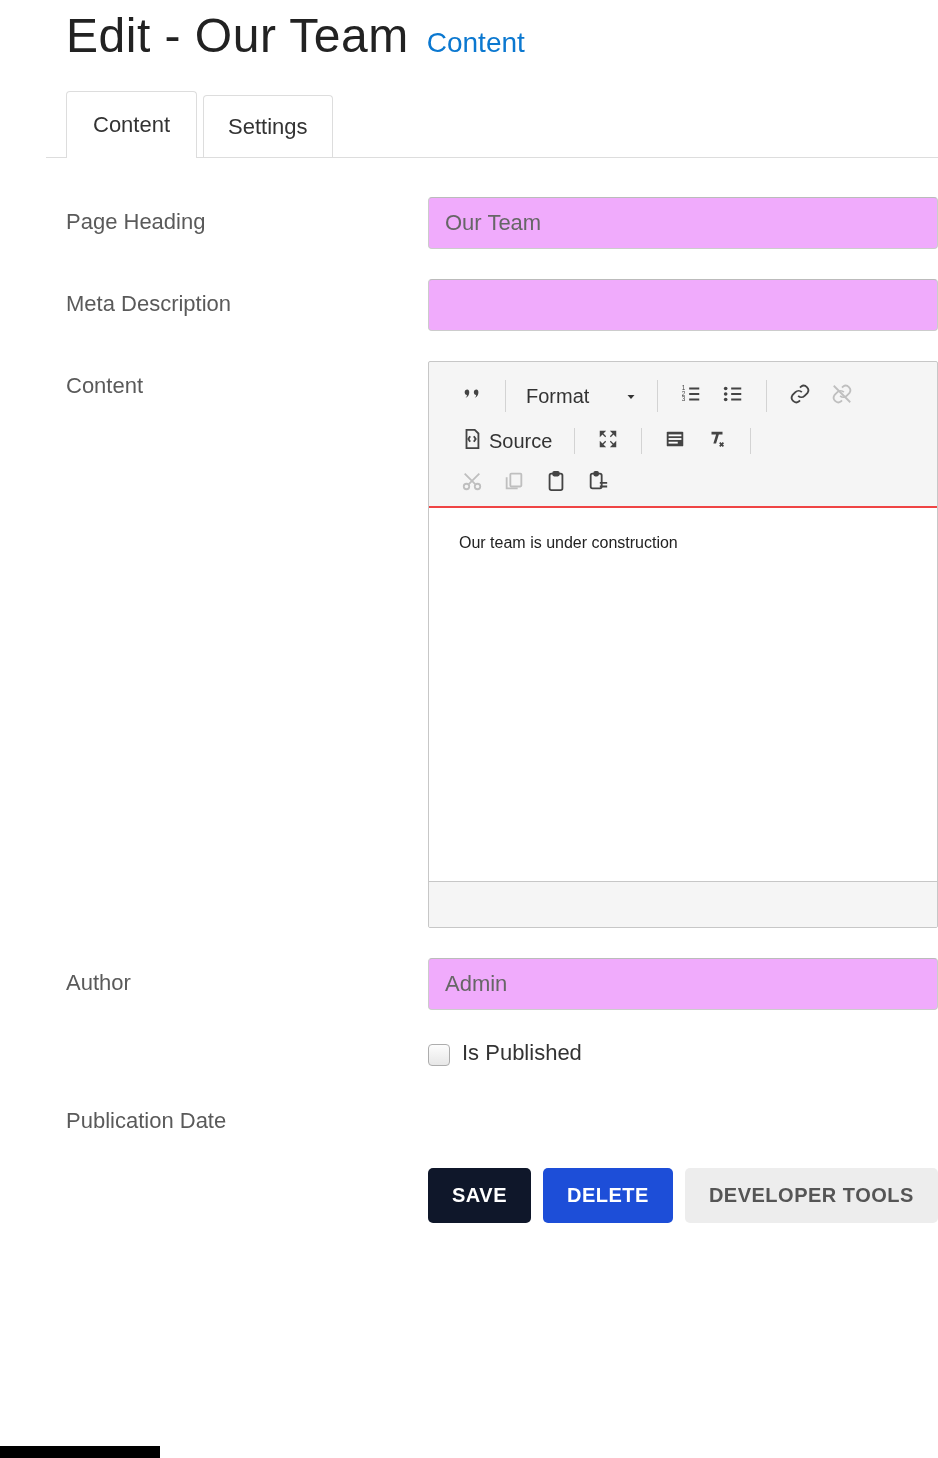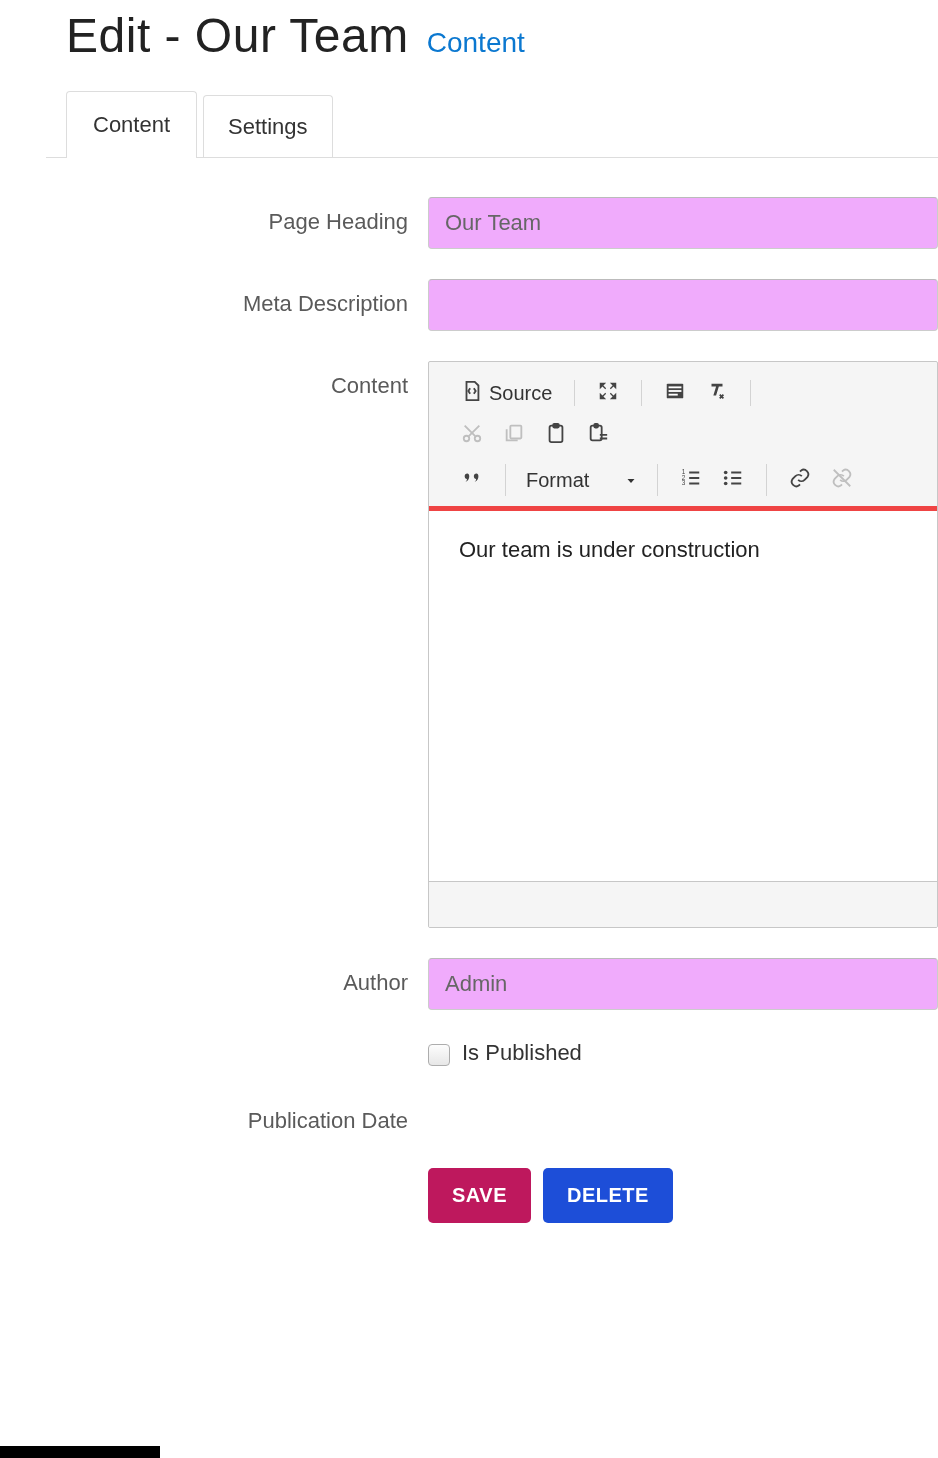--- a/index.html
+++ b/index.html
@@ -31,21 +31,21 @@
     border-bottom:1px solid #ddd;
     width:2000px; margin-left:-20px;
     position:relative; top:-1px; z-index:1;
   }
 
   .tab-content { padding-top:38px; }
 
   
   .form-row { display:flex; align-items:flex-start; margin-bottom:30px; }
   .form-label {
-    width:362px; flex:0 0 362px; text-align:right; padding-right:20px;
+    width:362px; flex:0 0 362px; padding-right:20px;
     font-size:22px; color:#5a5a5a; padding-top:12px;
   }
   .form-input-wrap { flex:1 1 auto; min-width:0; }
   .text-input {
     width:100%; font-size:22px; color:#666; padding:12px 16px;
     border:1px solid #ccc; border-top-color:#bbb; border-radius:4px;
     background:#f0abfc; font-family:inherit; outline:none;
   }
 
   
@@ -65,41 +65,41 @@
   .tool-btn svg { width:22px; height:22px; }
   .tool-btn.disabled { color:#bfbfbf; cursor:default; }
   .tool-btn .txt { font-size:20px; color:#333; margin-left:6px; }
   .format-drop {
     display:flex; align-items:center; padding:4px 8px; cursor:pointer;
     color:#333; font-size:20px;
   }
   .format-drop .caret { margin-left:36px; }
 
   .editor-body {
-    background:#fff; border-top:5px solid #ef4444; padding:26px 30px;
-    min-height:375px; font-size:22px; color:#222;
+    background:#fff; border-top:2px solid #ef4444; padding:26px 30px;
+    min-height:375px; font-size:16px; color:#222;
   }
   .editor-status { height:46px; background:#f5f5f5; border-top:1px solid #c7c7c7; }
 
   
   .check-row { display:flex; align-items:flex-end; }
   .chk {
     width:22px; height:22px; border:1px solid #adadad; border-radius:4px;
     background:linear-gradient(#fdfdfd,#e7e7e7); margin-right:12px;
     display:inline-block; cursor:pointer;
   }
   .chk-label { font-size:22px; color:#333; }
 
   
   .btn-row { display:flex; gap:12px; padding-top:4px; }
   .btn {
     border:none; border-radius:5px; padding:16px 24px; font-size:20px;
     font-weight:700; letter-spacing:0.5px; cursor:pointer; font-family:inherit;
   }
-  .btn-save { background:#be185d; color:#fff; }
+  .btn-save { background:#0f172a; color:#fff; }
   .btn-delete { background:#1d4ed8; color:#fff; }
   .btn-dev { background:#ededed; color:#555; }
 
   .bottom-strip {
     position:absolute; bottom:0; left:0; width:160px; height:12px;
     background:#000;
   }
 </style>
 </head>
 <body>
@@ -138,20 +138,86 @@
         <input class="text-input" type="text" value="" style="">
       </div>
     </div>
 
     <div class="form-row">
       <div class="form-label">Content</div>
       <div class="form-input-wrap">
         <div class="editor">
 
           <div class="editor-toolbar">
+
+            <div class="tool-row">
+              <div class="tool-group">
+                <span class="tool-btn">
+                  <span>
+                    <svg viewBox="0 0 24 24" fill="currentColor">
+                        <path d="M7 7c-2 0-3 1.5-3 3s1 3 2.5 3c0 2-1.5 3-1.5 3s4-1 4-6c0-2-1-3-2-3zm10 0c-2 0-3 1.5-3 3s1 3 2.5 3c0 2-1.5 3-1.5 3s4-1 4-6c0-2-1-3-2-3z"></path>
+                      </svg>
+                  </span>
+                </span>
+              </div>
+              <div class="sep"></div>
+              <div class="tool-group">
+                <span class="format-drop">
+                  <span>Format</span>
+                  <span class="caret">
+                    <svg width="12" height="12" viewBox="0 0 24 24" fill="currentColor">
+                        <path d="M5 8l7 8 7-8z"></path>
+                      </svg>
+                  </span>
+                </span>
+              </div>
+              <div class="sep"></div>
+              <div class="tool-group">
+                <span class="tool-btn">
+                  <span>
+                    <svg viewBox="0 0 24 24" fill="none" stroke="currentColor" stroke-width="2">
+                        <path d="M10 6h11M10 12h11M10 18h11"></path>
+                        <text x="2" y="8" font-size="7" fill="currentColor" stroke="none">1</text>
+                        <text x="2" y="14" font-size="7" fill="currentColor" stroke="none">2</text>
+                        <text x="2" y="20" font-size="7" fill="currentColor" stroke="none">3</text>
+                      </svg>
+                  </span>
+                </span>
+                <span class="tool-btn">
+                  <span>
+                    <svg viewBox="0 0 24 24" fill="none" stroke="currentColor" stroke-width="2">
+                        <path d="M10 6h11M10 12h11M10 18h11"></path>
+                        <circle cx="4" cy="6" r="2" fill="currentColor" stroke="none"></circle>
+                        <circle cx="4" cy="12" r="2" fill="currentColor" stroke="none"></circle>
+                        <circle cx="4" cy="18" r="2" fill="currentColor" stroke="none"></circle>
+                      </svg>
+                  </span>
+                </span>
+              </div>
+              <div class="sep"></div>
+              <div class="tool-group">
+                <span class="tool-btn">
+                  <span>
+                    <svg viewBox="0 0 24 24" fill="none" stroke="currentColor" stroke-width="2">
+                        <path d="M10 14a5 5 0 0 0 7 0l3-3a5 5 0 0 0-7-7l-1 1"></path>
+                        <path d="M14 10a5 5 0 0 0-7 0l-3 3a5 5 0 0 0 7 7l1-1"></path>
+                      </svg>
+                  </span>
+                </span>
+                <span class="tool-btn disabled">
+                  <span>
+                    <svg viewBox="0 0 24 24" fill="none" stroke="currentColor" stroke-width="2">
+                        <path d="M10 14a5 5 0 0 0 7 0l3-3a5 5 0 0 0-7-7l-1 1"></path>
+                        <path d="M14 10a5 5 0 0 0-7 0l-3 3a5 5 0 0 0 7 7l1-1"></path>
+                        <path d="M3 3l18 18"></path>
+                      </svg>
+                  </span>
+                </span>
+              </div>
+            </div>
 
             <div class="tool-row">
               <div class="tool-group">
                 <span class="tool-btn">
                   <span>
                     <svg viewBox="0 0 24 24" fill="none" stroke="currentColor" stroke-width="2">
                       <path d="M6 2h9l4 4v16H6z"></path>
                         <path d="M10 9l-2 3 2 3M14 9l2 3-2 3"></path>
                     </svg>
                   </span>
@@ -220,86 +286,20 @@
                   <span>
                     <svg viewBox="0 0 24 24" fill="none" stroke="currentColor" stroke-width="2">
                         <rect x="4" y="4" width="12" height="16" rx="2"></rect>
                         <rect x="8" y="2" width="4" height="4" rx="1" fill="currentColor"></rect>
                         <path d="M14 14h8M14 18h8"></path>
                       </svg>
                   </span>
                 </span>
               </div>
             </div>
-
-            <div class="tool-row">
-              <div class="tool-group">
-                <span class="tool-btn">
-                  <span>
-                    <svg viewBox="0 0 24 24" fill="currentColor">
-                        <path d="M7 7c-2 0-3 1.5-3 3s1 3 2.5 3c0 2-1.5 3-1.5 3s4-1 4-6c0-2-1-3-2-3zm10 0c-2 0-3 1.5-3 3s1 3 2.5 3c0 2-1.5 3-1.5 3s4-1 4-6c0-2-1-3-2-3z"></path>
-                      </svg>
-                  </span>
-                </span>
-              </div>
-              <div class="sep"></div>
-              <div class="tool-group">
-                <span class="format-drop">
-                  <span>Format</span>
-                  <span class="caret">
-                    <svg width="12" height="12" viewBox="0 0 24 24" fill="currentColor">
-                        <path d="M5 8l7 8 7-8z"></path>
-                      </svg>
-                  </span>
-                </span>
-              </div>
-              <div class="sep"></div>
-              <div class="tool-group">
-                <span class="tool-btn">
-                  <span>
-                    <svg viewBox="0 0 24 24" fill="none" stroke="currentColor" stroke-width="2">
-                        <path d="M10 6h11M10 12h11M10 18h11"></path>
-                        <text x="2" y="8" font-size="7" fill="currentColor" stroke="none">1</text>
-                        <text x="2" y="14" font-size="7" fill="currentColor" stroke="none">2</text>
-                        <text x="2" y="20" font-size="7" fill="currentColor" stroke="none">3</text>
-                      </svg>
-                  </span>
-                </span>
-                <span class="tool-btn">
-                  <span>
-                    <svg viewBox="0 0 24 24" fill="none" stroke="currentColor" stroke-width="2">
-                        <path d="M10 6h11M10 12h11M10 18h11"></path>
-                        <circle cx="4" cy="6" r="2" fill="currentColor" stroke="none"></circle>
-                        <circle cx="4" cy="12" r="2" fill="currentColor" stroke="none"></circle>
-                        <circle cx="4" cy="18" r="2" fill="currentColor" stroke="none"></circle>
-                      </svg>
-                  </span>
-                </span>
-              </div>
-              <div class="sep"></div>
-              <div class="tool-group">
-                <span class="tool-btn">
-                  <span>
-                    <svg viewBox="0 0 24 24" fill="none" stroke="currentColor" stroke-width="2">
-                        <path d="M10 14a5 5 0 0 0 7 0l3-3a5 5 0 0 0-7-7l-1 1"></path>
-                        <path d="M14 10a5 5 0 0 0-7 0l-3 3a5 5 0 0 0 7 7l1-1"></path>
-                      </svg>
-                  </span>
-                </span>
-                <span class="tool-btn disabled">
-                  <span>
-                    <svg viewBox="0 0 24 24" fill="none" stroke="currentColor" stroke-width="2">
-                        <path d="M10 14a5 5 0 0 0 7 0l3-3a5 5 0 0 0-7-7l-1 1"></path>
-                        <path d="M14 10a5 5 0 0 0-7 0l-3 3a5 5 0 0 0 7 7l1-1"></path>
-                        <path d="M3 3l18 18"></path>
-                      </svg>
-                  </span>
-                </span>
-              </div>
-            </div>
           </div>
 
           <div class="editor-body">
             <div>Our team is under construction</div>
           </div>
           <div class="editor-status"></div>
         </div>
       </div>
     </div>
 
@@ -323,20 +323,21 @@
     <div class="form-row">
       <div class="form-label">Publication Date</div>
     </div>
 
     <div class="form-row">
       <div class="form-label"></div>
       <div class="form-input-wrap">
         <div class="btn-row">
           <button class="btn btn-save">SAVE</button>
           <button class="btn btn-delete">DELETE</button>
+          <button class="btn btn-dev">DEVELOPER TOOLS</button>
         </div>
       </div>
     </div>
 
   </div>
 </div>
 
 <div class="bottom-strip"></div>
 
 </body></html>

